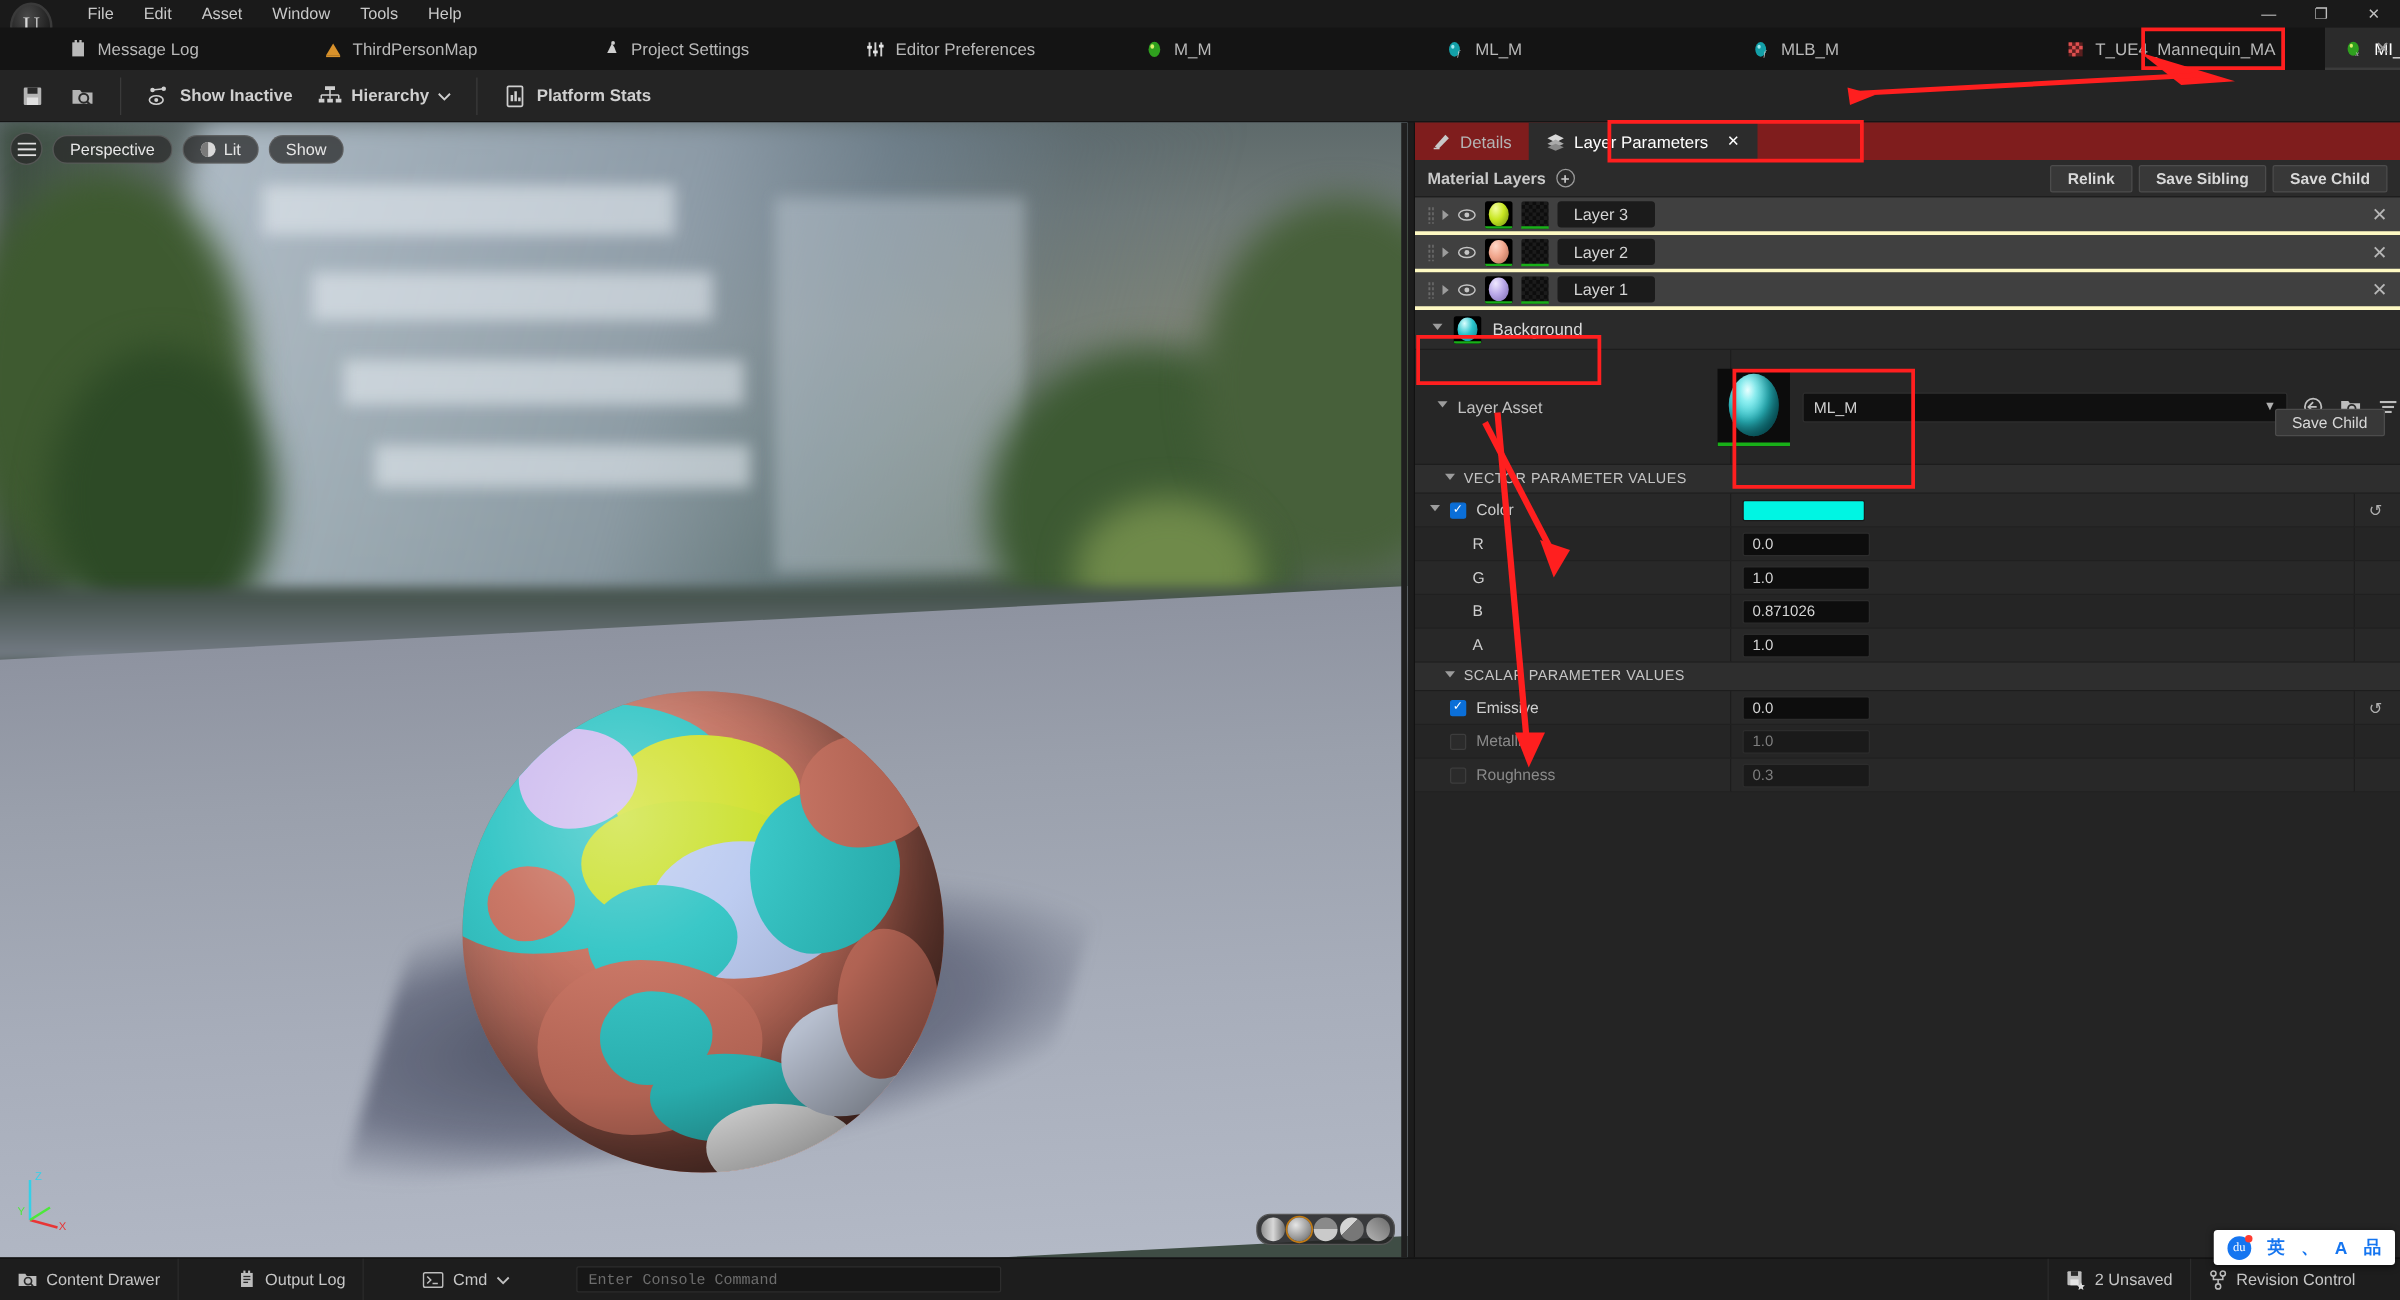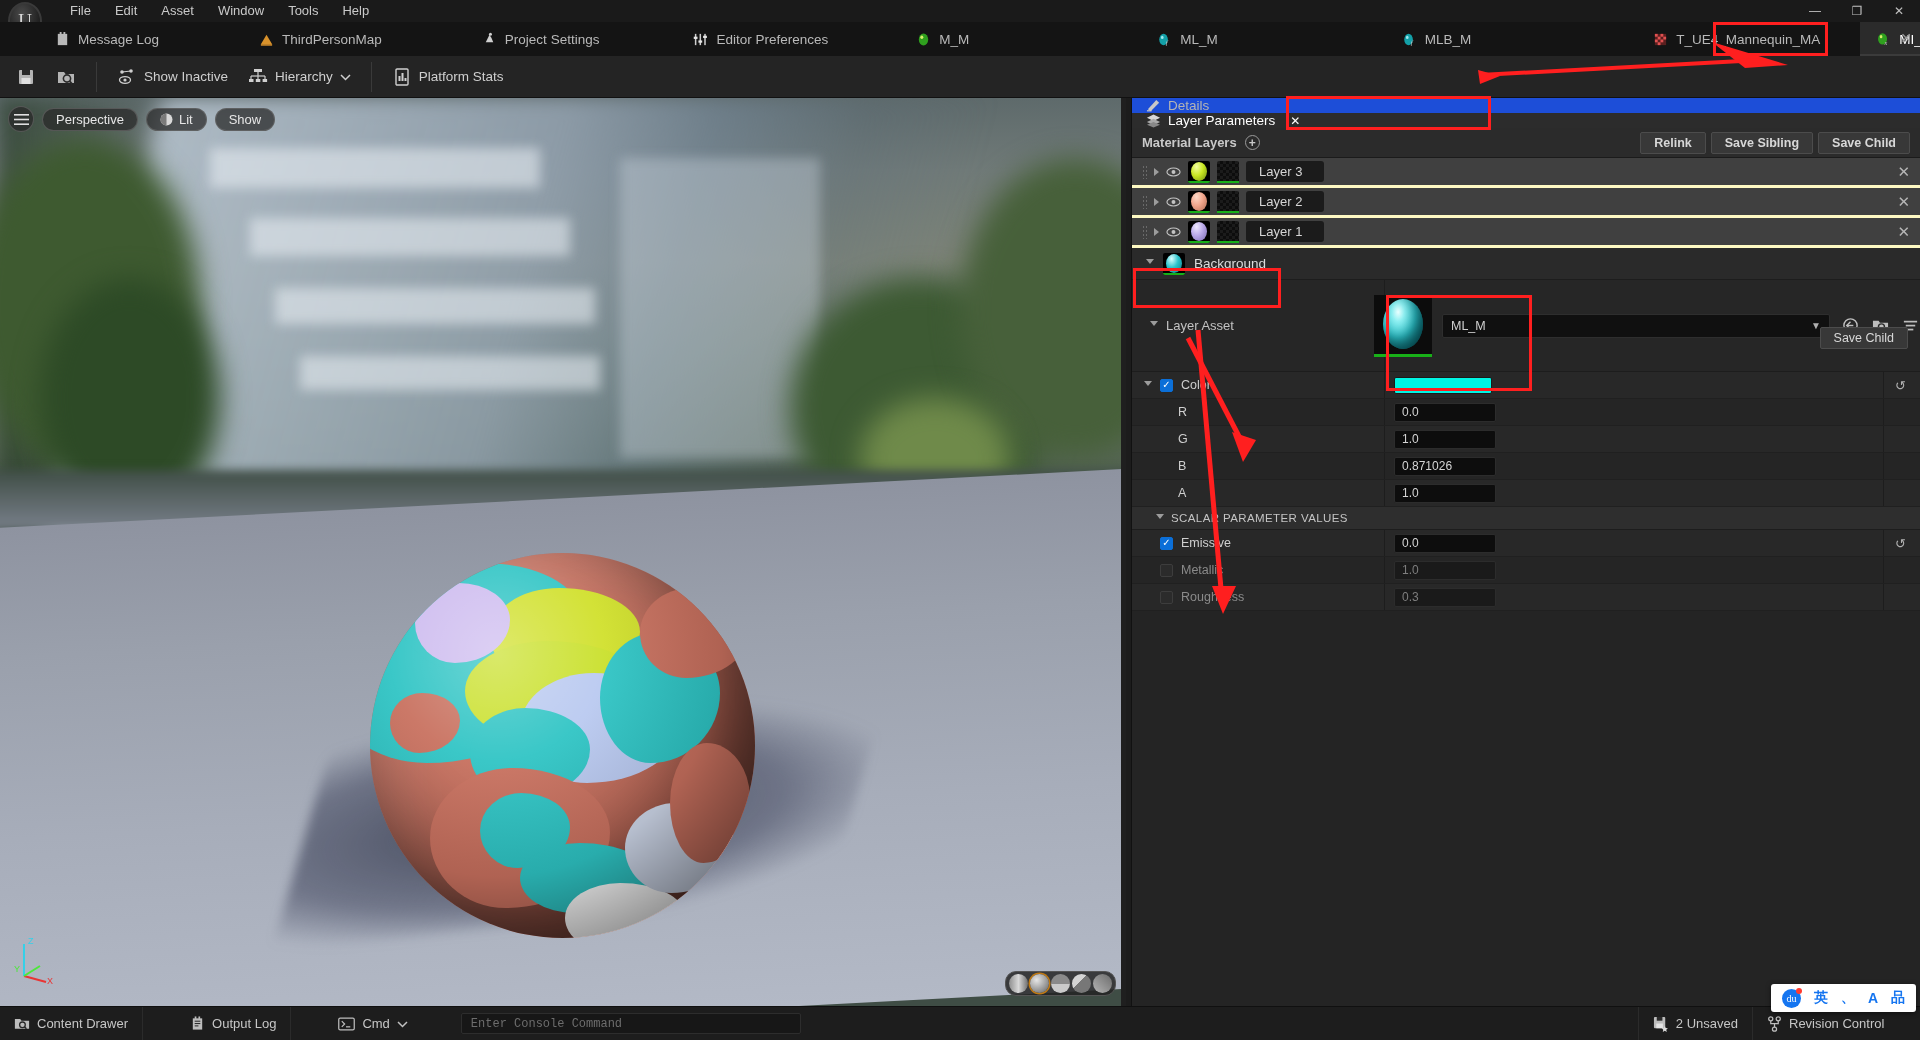--- a/index.html
+++ b/index.html
@@ -64,21 +64,21 @@
   
   .toolbar {
     position: absolute; left: 0; top: 56px; width: 1920px; height: 42px;
     background: #242424; display: flex; align-items: center;
     border-bottom: 1px solid #111;
   }
   .tb-group { display: flex; align-items: center; height: 100%; padding: 0 6px; }
   .tb-sep { width: 1px; height: 30px; background: #3a3a3a; margin: 0 4px; }
   .tb-btn {
     display: flex; align-items: center; gap: 7px;
-    padding: 5px 10px; font-size: 13.5px; color: #cfcfcf; border-radius: 2px;
+    padding: 5px 10px; font-size: 13.5px; color: #cfcfcf; border-radius: 2px; font-weight: bold;
   }
   .tb-btn svg { display: block; }
 
   
   .viewport {
     position: absolute; left: 0; top: 98px; width: 1126px; height: 908px;
     overflow: hidden; background: #6e7886;
   }
   .vp-bg {
     position: absolute; inset: 0;
@@ -159,21 +159,21 @@
   .vp-scroll-right {
     position: absolute; right: 0; top: 0; width: 5px; height: 908px; background: #1f1f1f;
   }
 
   
   .details {
     position: absolute; left: 1131px; top: 98px; width: 789px; height: 908px;
     background: #242424; border-left: 1px solid #111;
   }
   .panel-tabs {
-    height: 30px; display: flex; align-items: stretch; background: #1d4ed8; flex-direction: column;
+    height: 30px; display: flex; align-items: stretch; background: #7f1d1d;
   }
   .ptab {
     display: flex; align-items: center; gap: 7px; padding: 0 14px;
     font-size: 13.5px; color: #b4b4b4;
   }
   .ptab.active { background: #2c2c2c; color: #ffffff; }
   .ptab .x { margin-left: 8px; font-size: 12px; }
 
   .mat-head {
     height: 30px; display: flex; align-items: center; padding: 0 10px;
@@ -709,20 +709,24 @@
           <svg width="17" height="17" viewBox="0 0 18 18">
             <rect x="2" y="4" width="14" height="1.8" fill="#bdbdbd"></rect>
             <rect x="4" y="8.2" width="10" height="1.8" fill="#bdbdbd"></rect>
             <rect x="6" y="12.4" width="6" height="1.8" fill="#bdbdbd"></rect>
           </svg>
         </div>
         <div class="sm-btn savechild-abs">Save Child</div>
       </div>
     </div>
 
+    <div class="section-head">
+      <div class="tri down"></div>
+      <span>VECTOR PARAMETER VALUES</span>
+    </div>
 
     <div class="prop-row">
       <div class="pr-label" style="padding-left:12px;">
         <div class="tri down"></div>
         <div class="chk on"></div>
         <span>Color</span>
       </div>
       <div class="col-sep"></div>
       <div style="padding-left:10px;">
         <div class="swatch" style="background:#00f5e3;"></div>

